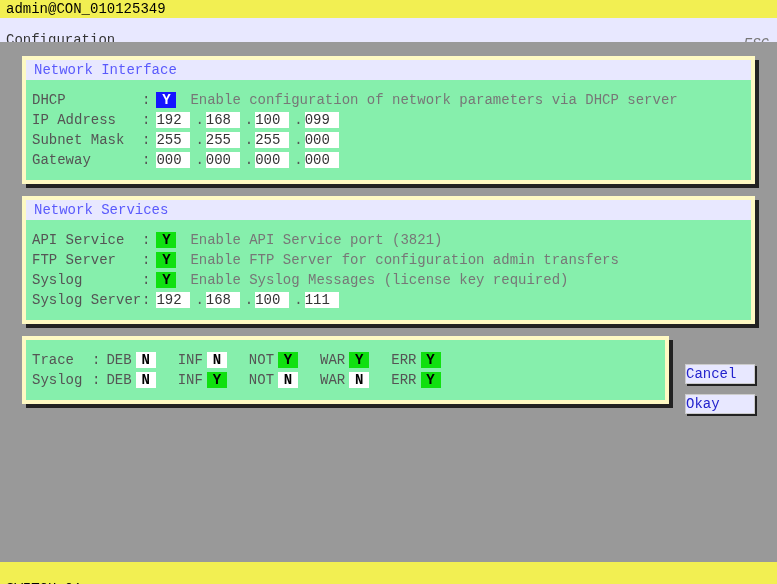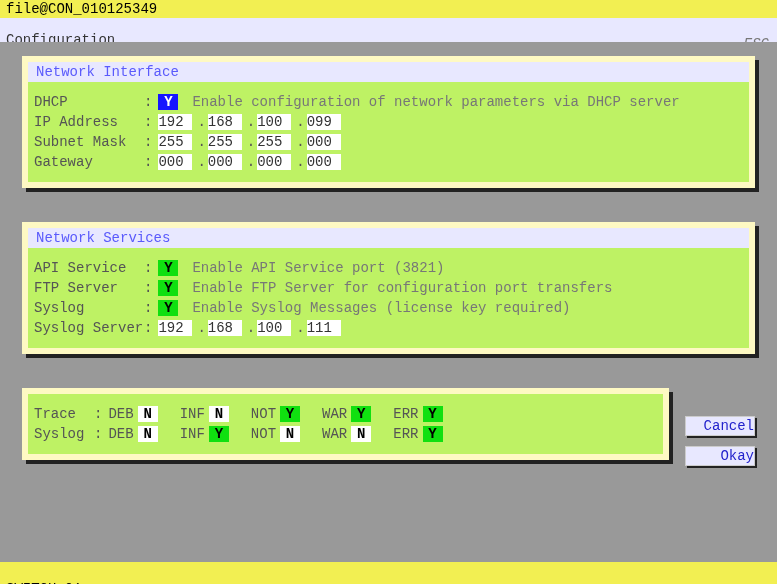--- a/index.html
+++ b/index.html
@@ -10,24 +10,24 @@
   color: #555;
   width: 777px;
   height: 584px;
   overflow: hidden;
 }
 .topbar { background: #f2ef52; color: #000; padding: 0 6px; height: 18px; line-height: 18px; }
 .titlebar { background: #e8e8ff; color: #333; padding: 12px 6px; height: 20px; line-height: 20px; position: relative; }
 .titlebar .esc { position: absolute; right: 8px; top: 16px; color: #777; font-style: italic; }
 .main { background: #999; padding: 14px 22px; height: 520px; position: relative; }
 .panel {
-  background: #bef264;
-  border: 6px solid #fef9c3;
+  background: #86efac;
+  border: 4px solid #fef9c3;
   box-shadow: 4px 4px 0 #222;
-  margin-bottom: 34px;
+  margin-bottom: 12px;
 }
 .panel-header {
   background: #e8e8ff;
   color: #5a5afc;
   padding: 2px 8px;
   font-size: 14px;
 }
 .panel-body { padding: 8px 6px; }
 .row { margin: 4px 0; display: flex; align-items: center; flex-wrap: nowrap; }
 .label { display: inline-block; width: 110px; color: #555; }
@@ -46,41 +46,41 @@
 .octet {
   display: inline-block;
   background: #fff;
   color: #333;
   width: 34px;
   margin-right: 3px;
 }
 .dot { color: #555; margin: 0 2px; }
 .btn {
   width: 70px;
-  text-align: right;
+  text-align: left;
   background: #e8e8ff;
   color: #2222cc;
   border: 1px solid #ccc;
   box-shadow: 2px 2px 0 #222;
   padding: 1px 0;
   cursor: pointer;
 }
 .log-row .label { width: 60px; }
 .loglevel-label { color: #555; margin-right: 4px; margin-left: 14px; }
 .loglevel-label.first { margin-left: 0; }
 .bottombar { background: #f2ef52; color: #000; padding: 18px 6px; height: 18px; line-height: 18px; }
 .log-layout { display: flex; }
 .log-panel-outer { flex: 1; }
 .buttons-col { display: flex; flex-direction: column; gap: 10px; padding-left: 16px; padding-top: 28px; }
 </style>
 </head>
 <body>
 
 <div class="topbar">
-  <span>file@CON_010125349</span>
+  <span>admin@CON_010125349</span>
 </div>
 
 <div class="titlebar">
   <span>Configuration</span>
   <span class="esc">ESC</span>
 </div>
 
 <div class="main">
 
   <div class="panel">
@@ -134,21 +134,21 @@
       <div class="row">
         <span class="label">API Service</span>
         <span class="colon">:</span>
         <span class="val-toggle val-y-green">Y</span>
         <span class="desc">Enable API Service port (3821)</span>
       </div>
       <div class="row">
         <span class="label">FTP Server</span>
         <span class="colon">:</span>
         <span class="val-toggle val-y-green">Y</span>
-        <span class="desc">Enable FTP Server for configuration port transfers</span>
+        <span class="desc">Enable FTP Server for configuration admin transfers</span>
       </div>
       <div class="row">
         <span class="label">Syslog</span>
         <span class="colon">:</span>
         <span class="val-toggle val-y-green">Y</span>
         <span class="desc">Enable Syslog Messages (license key required)</span>
       </div>
       <div class="row">
         <span class="label">Syslog Server</span>
         <span class="colon">:</span>

